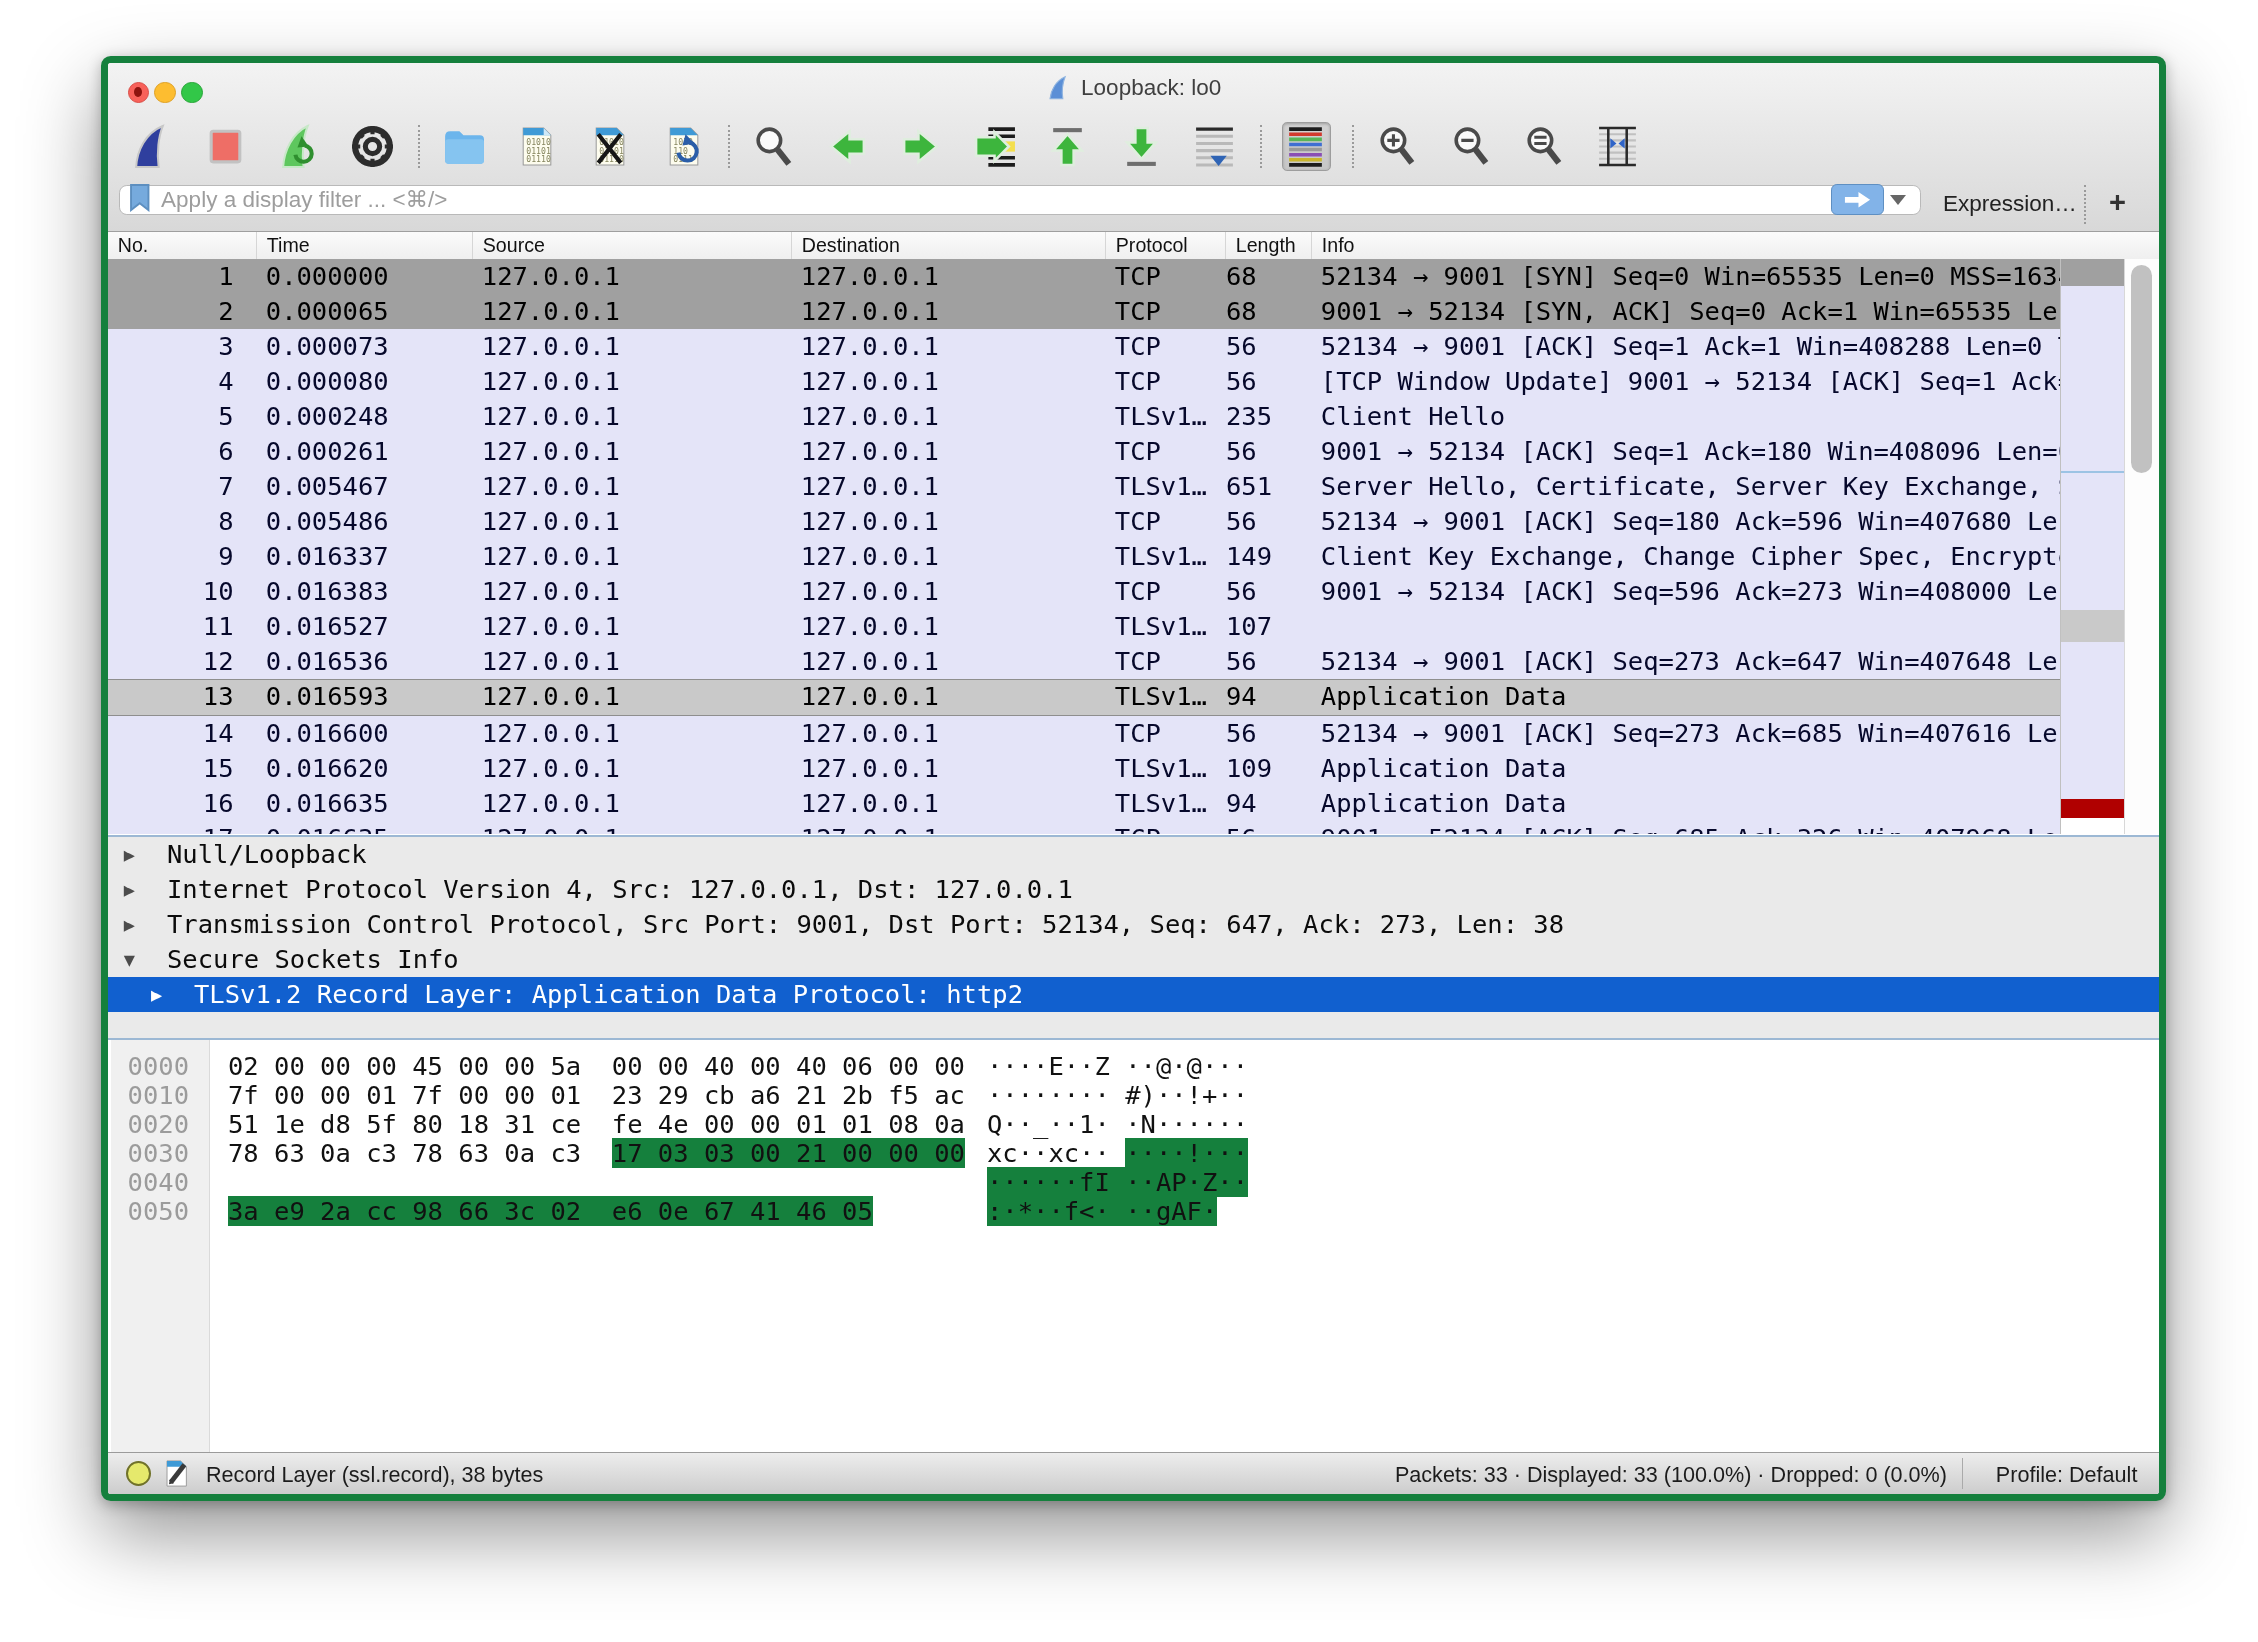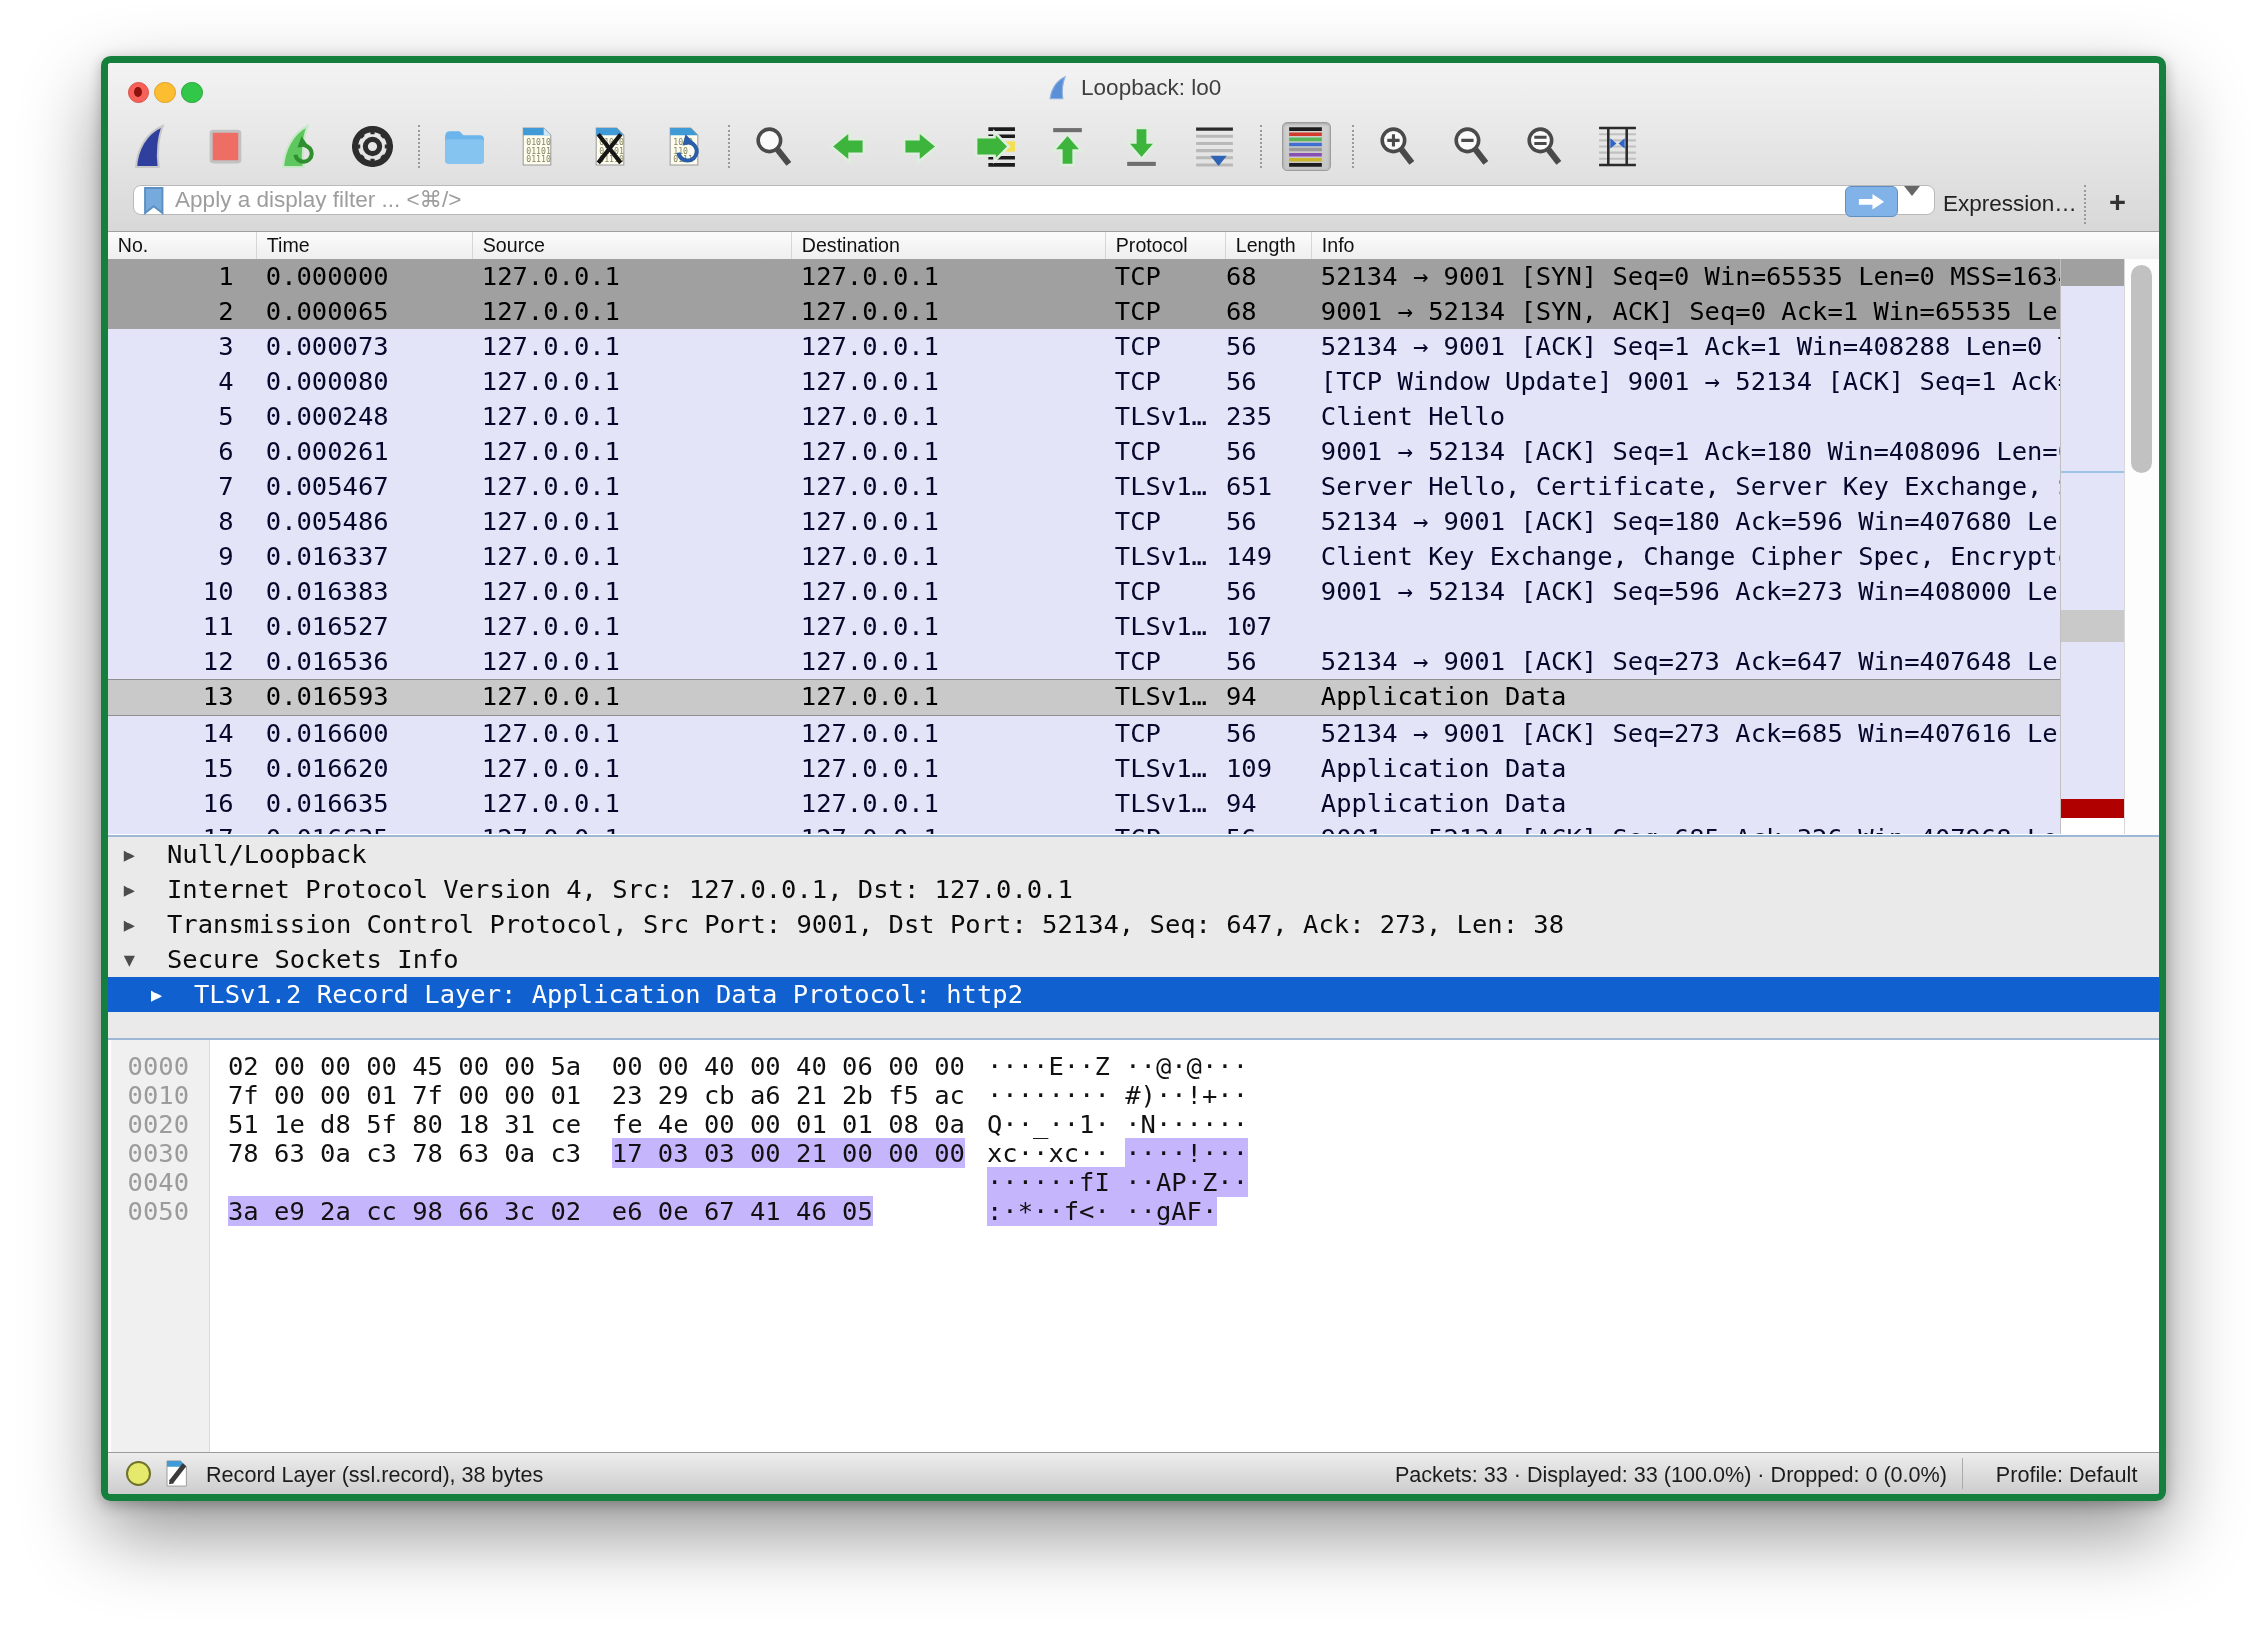--- a/index.html
+++ b/index.html
@@ -19,22 +19,22 @@
   .tl.green{left:73px;background:#32c748;border:1px solid #27a537;}
   .wtitle{position:absolute;top:11.8px;left:0;right:0;text-align:center;font-size:22.5px;color:#3f3f3f;}
   .wtitle .fin{display:inline-block;vertical-align:-5.9px;margin-right:9.8px;}
   
   .toolbar{position:absolute;left:0;top:51px;height:65px;display:flex;align-items:center;padding-left:21.6px;}
   .tbtn{width:47px;height:47px;margin-right:26.5px;display:flex;align-items:center;flex:0 0 auto;}
   .tbtn.pressed{background:linear-gradient(#d2d2d2,#c6c6c6);border:1px solid #9d9d9d;border-radius:4.9px;box-shadow:inset 0 1px 2.9px rgba(0,0,0,.25);}
   .tsep{width:1px;height:43px;margin:0 19.6px 0 -5.9px;border-left:2px dotted #9a9a9a;flex:0 0 auto;}
   
   .filterbar{position:absolute;left:0;top:116px;width:100%;height:52px;}
-  .finput{position:absolute;left:25px;top:5.9px;width:1802px;height:30px;background:#ffffff;
-    border:1px solid #b9b9b9;border-radius:7.8px;box-sizing:border-box;display:flex;align-items:flex-start;}
+  .finput{position:absolute;left:11px;top:5.9px;width:1802px;height:30px;background:#ffffff;
+    border:1px solid #b9b9b9;border-radius:7.8px;box-sizing:border-box;display:flex;align-items:center;}
   .fbookmark{margin:0 9.8px 0 7.8px;}
   .fplaceholder{color:#9d9d9d;font-size:22.5px;flex:1;}
   .fapply{width:51px;height:29px;border-radius:5.9px;background:#82b3e8;border:1px solid #5e8fc2;
     display:flex;align-items:center;justify-content:center;margin-right:5.9px;}
   .fapply svg{display:block}
   .fcaret{width:0;height:0;border-left:8.8px solid transparent;border-right:8.8px solid transparent;
     border-top:10.8px solid #666;margin-right:13.7px;}
   .fexpr{position:absolute;left:1835px;top:11.8px;font-size:22.5px;color:#222;}
   .fsep{position:absolute;left:1976px;top:5.9px;height:39px;border-left:2px dotted #9a9a9a;}
   .fplus{position:absolute;left:2001px;top:6.9px;font-size:29px;color:#333;font-weight:bold;}
@@ -78,21 +78,21 @@
   .drow.sel .tw{color:#ffffff;}
   
   .hexpane{position:absolute;left:0;top:975px;width:100%;height:414px;background:#ffffff;
     border-top:2px solid #9cb8d4;font-family:"DejaVu Sans Mono",monospace;font-size:25.5px;}
   .gutter{position:absolute;left:2.9px;top:0;width:98px;height:100%;background:#f0f0f0;border-right:1px solid #dadada;}
   .hexlines{position:absolute;left:0;top:11.8px;width:100%;}
   .hexline{height:29px;line-height:29px;position:relative;white-space:pre;}
   .hx-off{position:absolute;left:19.6px;color:#9b9b9b;}
   .hx-b{position:absolute;left:120px;color:#111;}
   .hx-a{position:absolute;left:879px;color:#111;}
-  .hl{background:#c4b5fd;}
+  .hl{background:#15803d;}
   
   .statusbar{position:absolute;left:0;top:1389px;width:100%;height:42px;
     background:linear-gradient(#ededed,#cccccc);border-top:1px solid #9b9b9b;font-size:21.6px;color:#1c1c1c;}
   .expert{position:absolute;left:17.6px;top:7.8px;width:25.5px;height:25.5px;border-radius:50%;
     background:#e5e96c;border:2px solid #70722a;box-sizing:border-box;}
   .stxt-left{position:absolute;left:98px;top:8.8px;}
   .stxt-right{position:absolute;right:212px;top:8.8px;}
   .ssep{position:absolute;right:196px;top:4.9px;height:31px;border-left:1px solid #aaa;}
   .stxt-prof{position:absolute;right:21.6px;top:8.8px;}
   .commenticon{position:absolute;left:55px;top:5.9px;}

